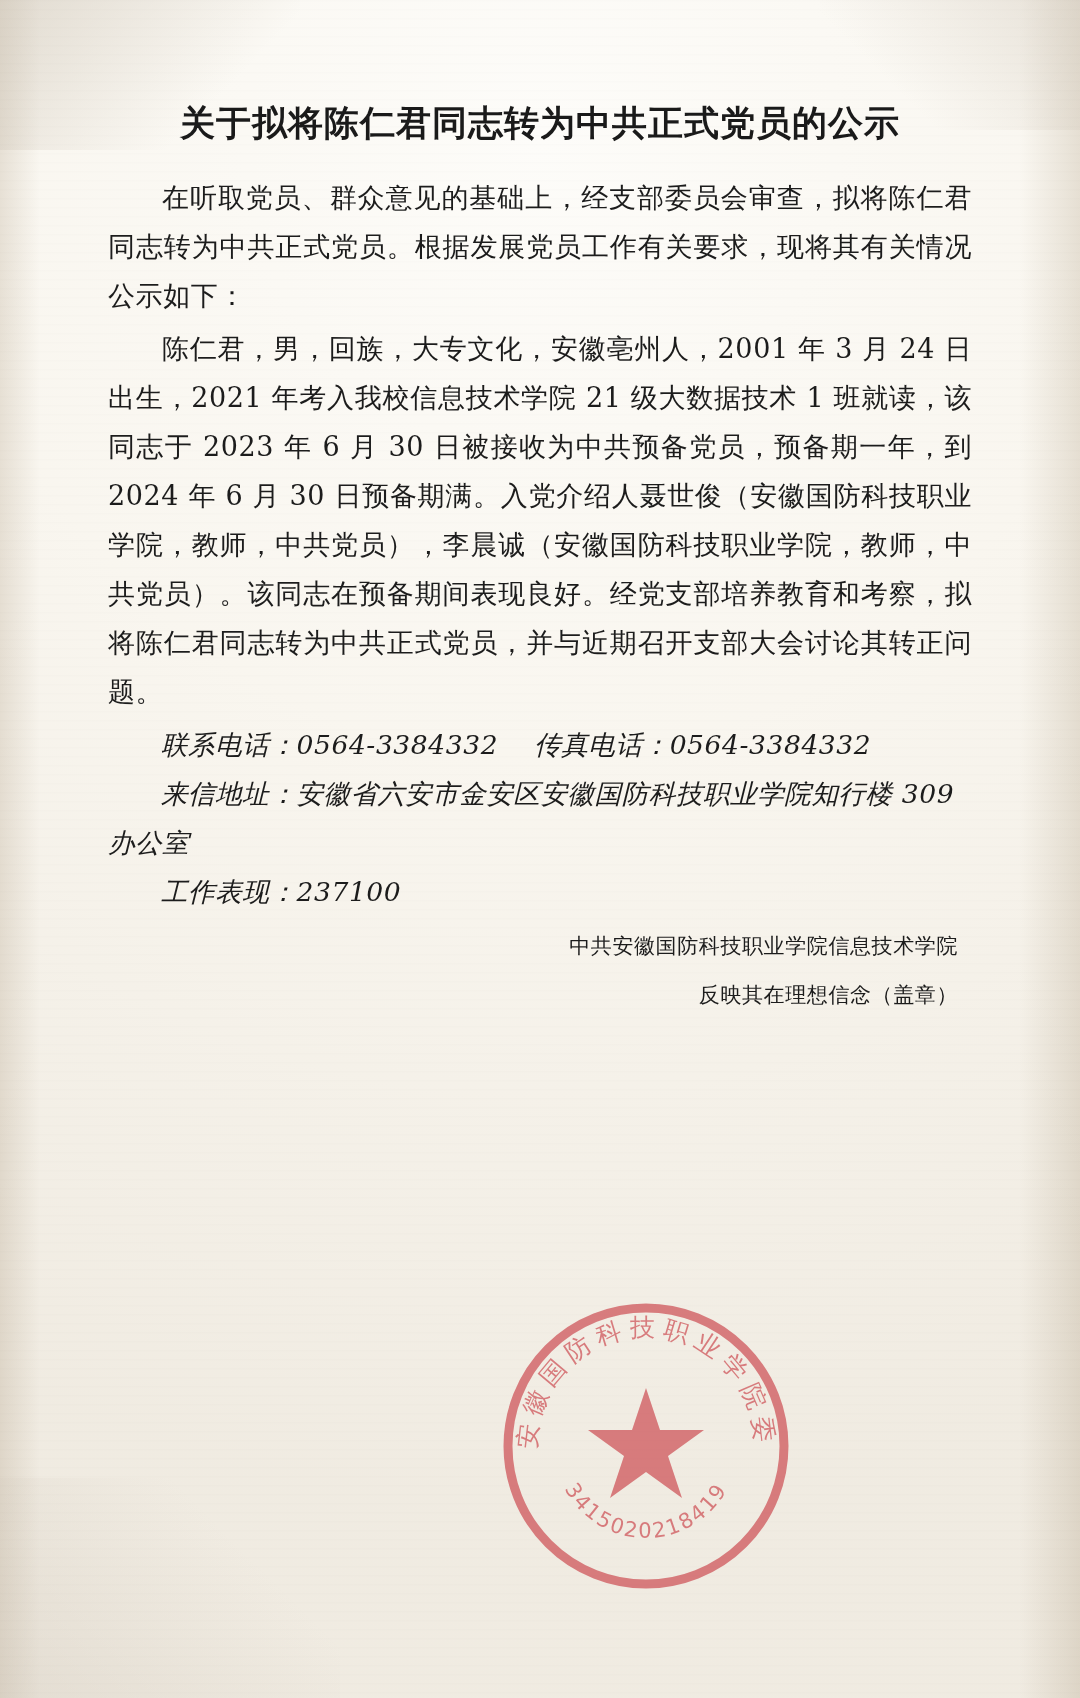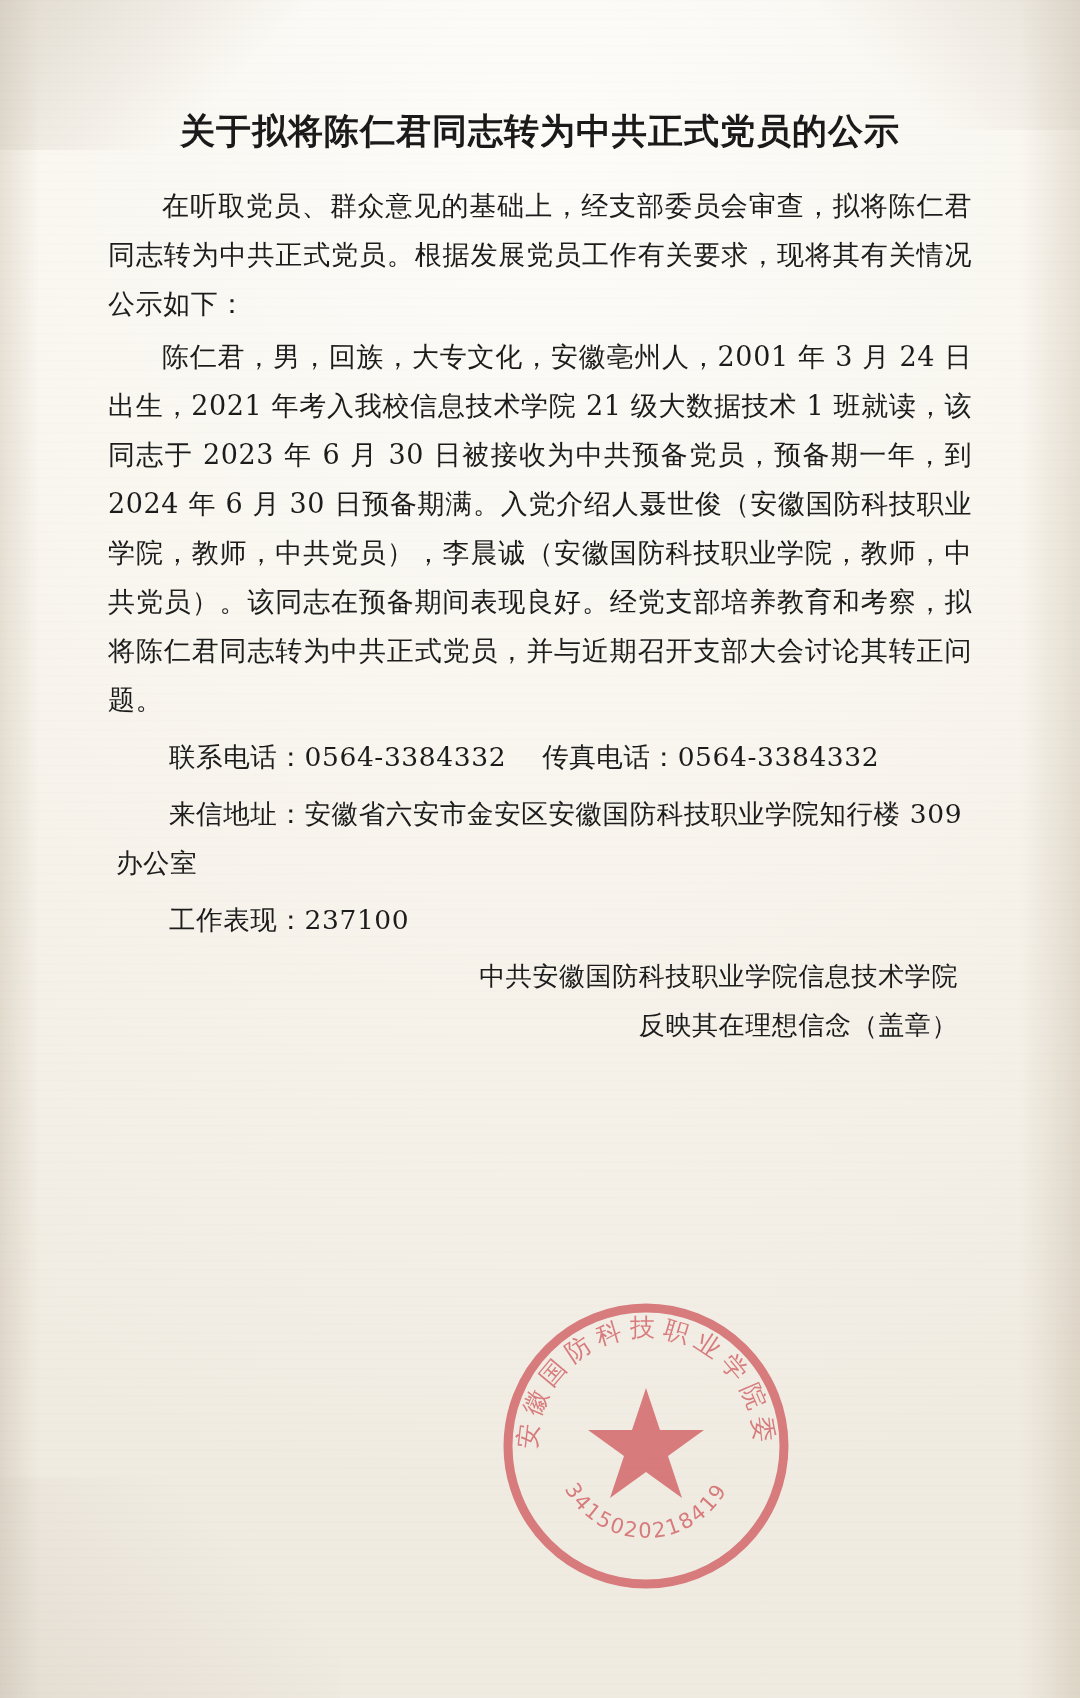--- a/index.html
+++ b/index.html
@@ -42,21 +42,21 @@
     position: absolute;
     bottom: 0; left: 0;
     width: 340px; height: 220px;
     background: linear-gradient(45deg, rgba(208,199,186,0.40), rgba(255,255,255,0) 70%);
     pointer-events: none;
   }
 
   .content {
     position: absolute;
     left: 108px;
-    top: 108px;
+    top: 100px;
     width: 864px;
   }
 
   .doc-title {
     text-align: center;
     font-family: "DejaVu Serif", "Liberation Serif", serif;
     font-weight: bold;
     font-size: 35px;
     letter-spacing: 1px;
     color: #1a1a1a;
@@ -70,39 +70,40 @@
     line-height: 49px;
     color: #1c1c1c;
     text-align: justify;
     text-justify: inter-ideograph;
     text-indent: 2em;
     letter-spacing: 0.6px;
   }
 
   
   p.line {
-    margin: 8px;
+    margin: 0;
     font-size: 26.5px;
     line-height: 49px;
     color: #1c1c1c;
     text-indent: 2em;
     letter-spacing: 0.6px;
+    font-style: italic;
   }
   p.line .gap {
     display: inline-block;
     width: 36px;
   }
 
   .signature {
     margin-top: 6px;
     text-align: right;
     padding-right: 14px;
   }
   .signature div {
-    font-size: 26px;
+    font-size: 21px;
     line-height: 49px;
     color: #1c1c1c;
     letter-spacing: 0.6px;
   }
 
   
   .seal {
     position: absolute;
     left: 496px;
     top: 1296px;

